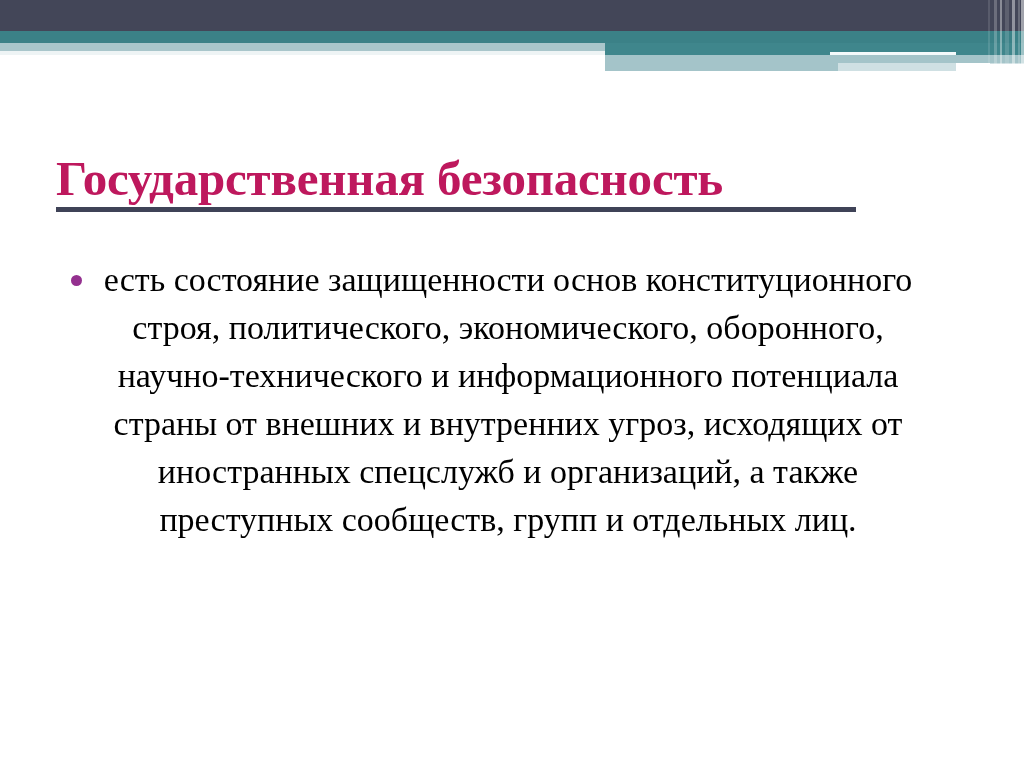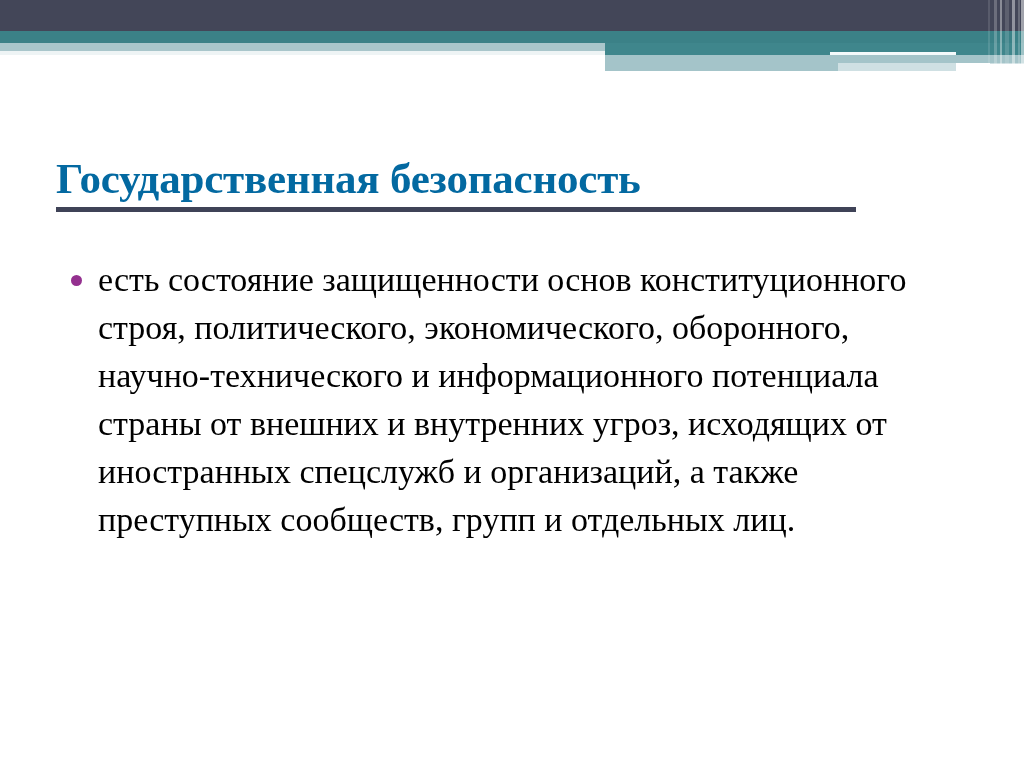--- a/index.html
+++ b/index.html
@@ -141,23 +141,23 @@
   #title-block {
     position: absolute;
     left: 56px;
     top: 153px;
     width: 900px;
   }
   #slide-title {
     margin: 0;
     font-family: "Liberation Serif", "DejaVu Serif", serif;
     font-weight: bold;
-    font-size: 43px;
+    font-size: 49px;
     line-height: 52px;
-    color: #0369a1;
+    color: #be185d;
     letter-spacing: -0.2px;
     white-space: nowrap;
   }
   #title-rule {
     margin-top: 2px;
     width: 800px;
     height: 5px;
     background: #3f4357;
   }
 
@@ -173,21 +173,21 @@
     margin: 0;
     padding: 0;
   }
   ul.bullets > li {
     position: relative;
     padding-left: 36px;
     font-family: "Liberation Serif", "DejaVu Serif", serif;
     font-size: 34px;
     line-height: 48px;
     color: #000000;
-    text-align: left;
+    text-align: center;
   }
   ul.bullets > li .dot {
     position: absolute;
     left: 9px;
     top: 19px;
     width: 11px;
     height: 11px;
     border-radius: 50%;
     background: #94308f;
   }

